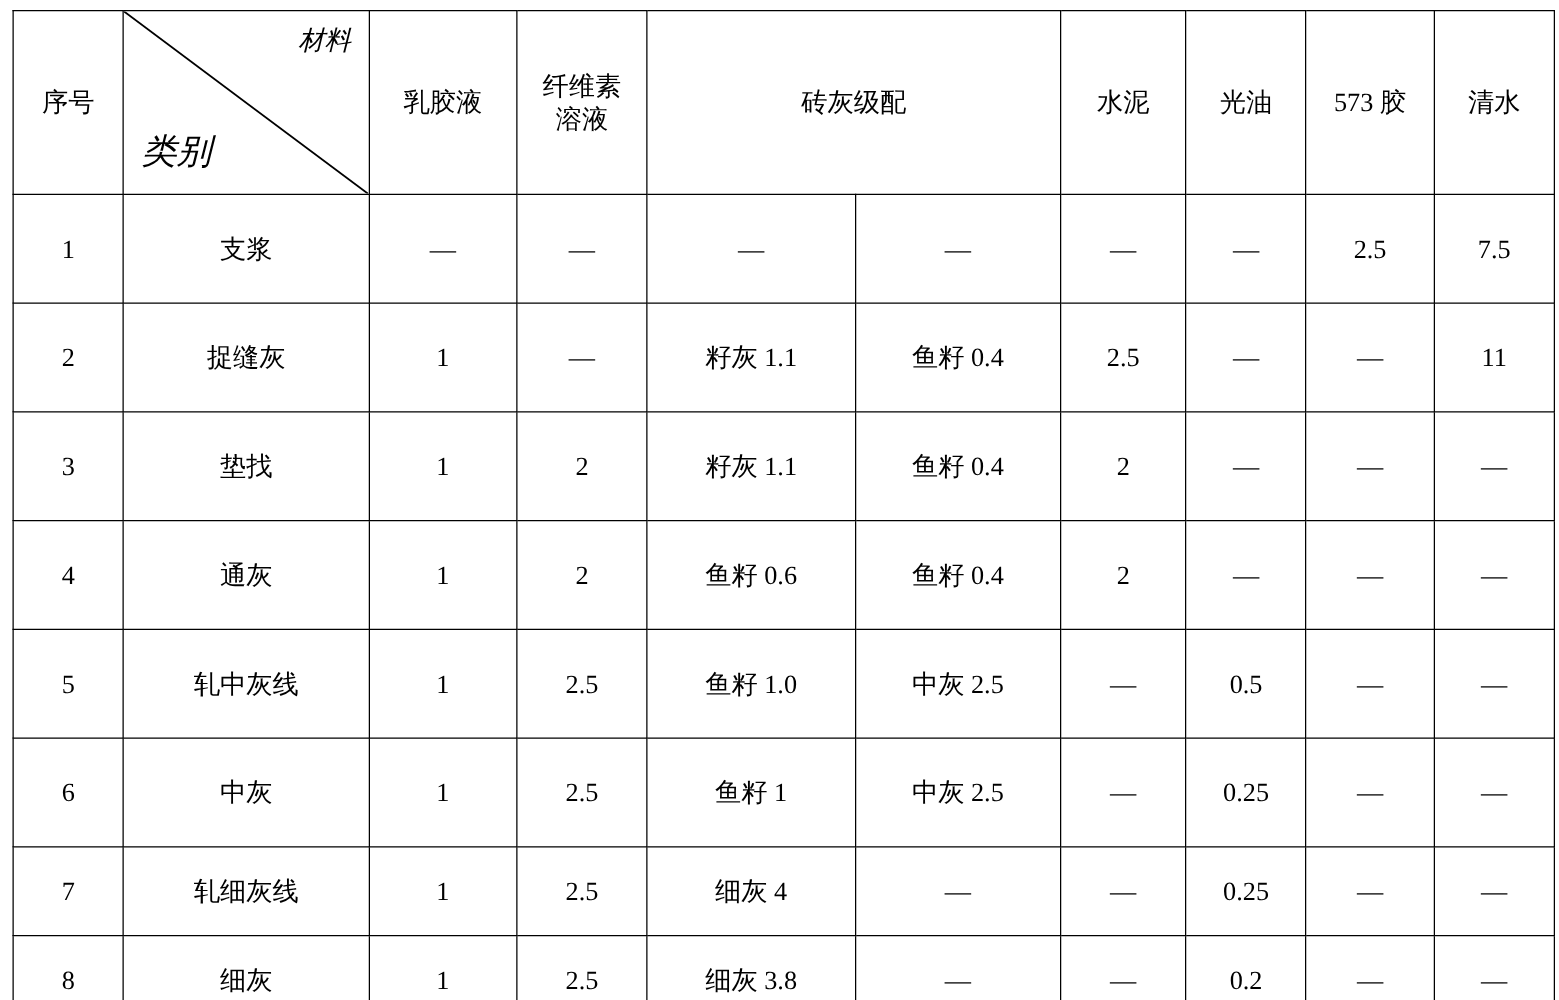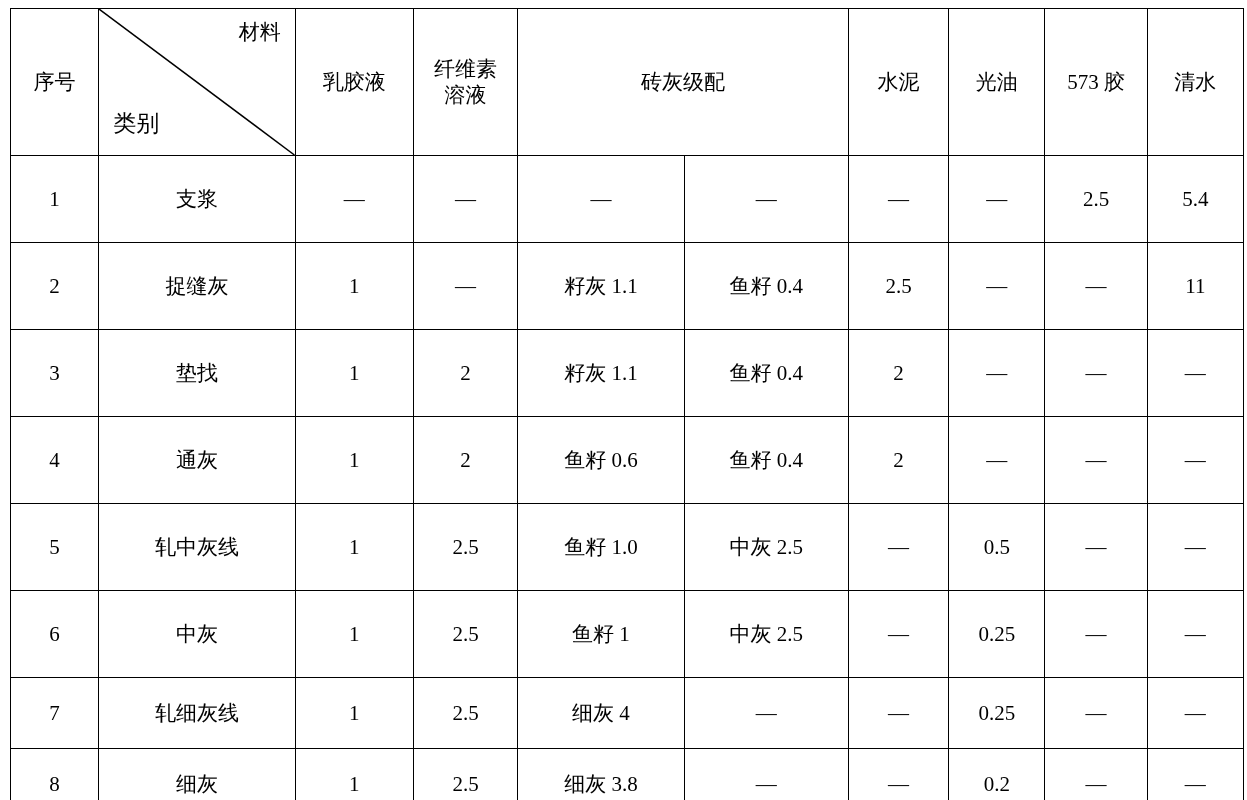--- a/index.html
+++ b/index.html
@@ -48,38 +48,39 @@
   col.c-oil    { width: 96px; }
   col.c-glue   { width: 102px; }
   col.c-water  { width: 96px; }
 
   
   .split-head {
     position: relative;
     height: 138px;
     padding: 0 !important;
     overflow: hidden;
+    font-style: italic;
   }
   .split-head .diag {
     position: absolute;
     left: 0; top: 0;
     width: 100%;
     height: 100%;
   }
   .split-head .lbl-material {
     position: absolute;
     right: 14px;
     top: 10px;
     font-size: 21px;
   }
   .split-head .lbl-category {
     position: absolute;
     left: 14px;
     bottom: 16px;
-    font-size: 23px;
+    font-size: 28px;
   }
   .head-no {
     height: 138px;
     font-size: 21px;
     font-family: Liberation Serif, serif;
   }
   .head-two-line {
     font-size: 21px;
     line-height: 1.28;
   }
@@ -132,21 +133,21 @@
       <tr class="row-tall">
         <td class="num">1</td>
         <td>支浆</td>
         <td class="dash">—</td>
         <td class="dash">—</td>
         <td class="dash">—</td>
         <td class="dash">—</td>
         <td class="dash">—</td>
         <td class="dash">—</td>
         <td class="num">2.5</td>
-        <td class="num">5.4</td>
+        <td class="num">7.5</td>
       </tr>
       <tr class="row-tall">
         <td class="num">2</td>
         <td>捉缝灰</td>
         <td class="num">1</td>
         <td class="dash">—</td>
         <td>籽灰 1.1</td>
         <td>鱼籽 0.4</td>
         <td class="num">2.5</td>
         <td class="dash">—</td>

